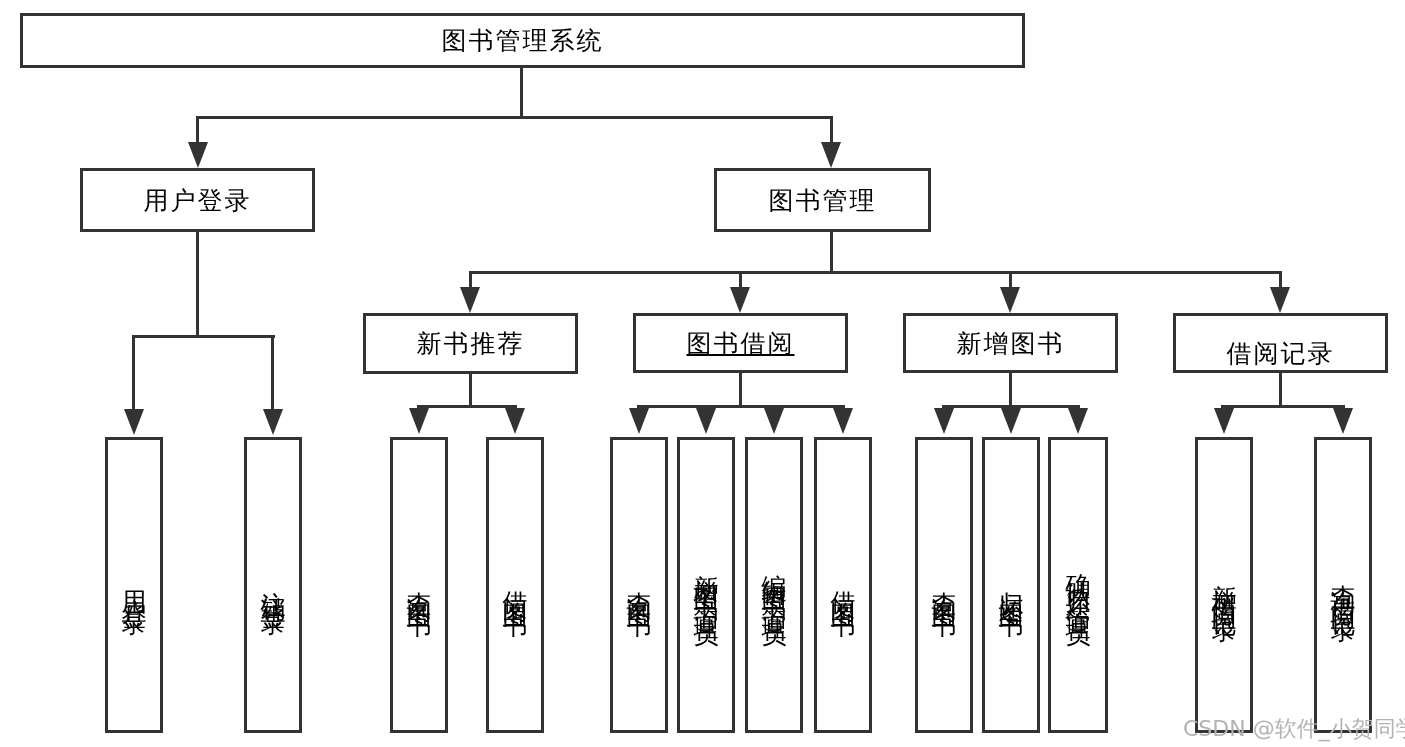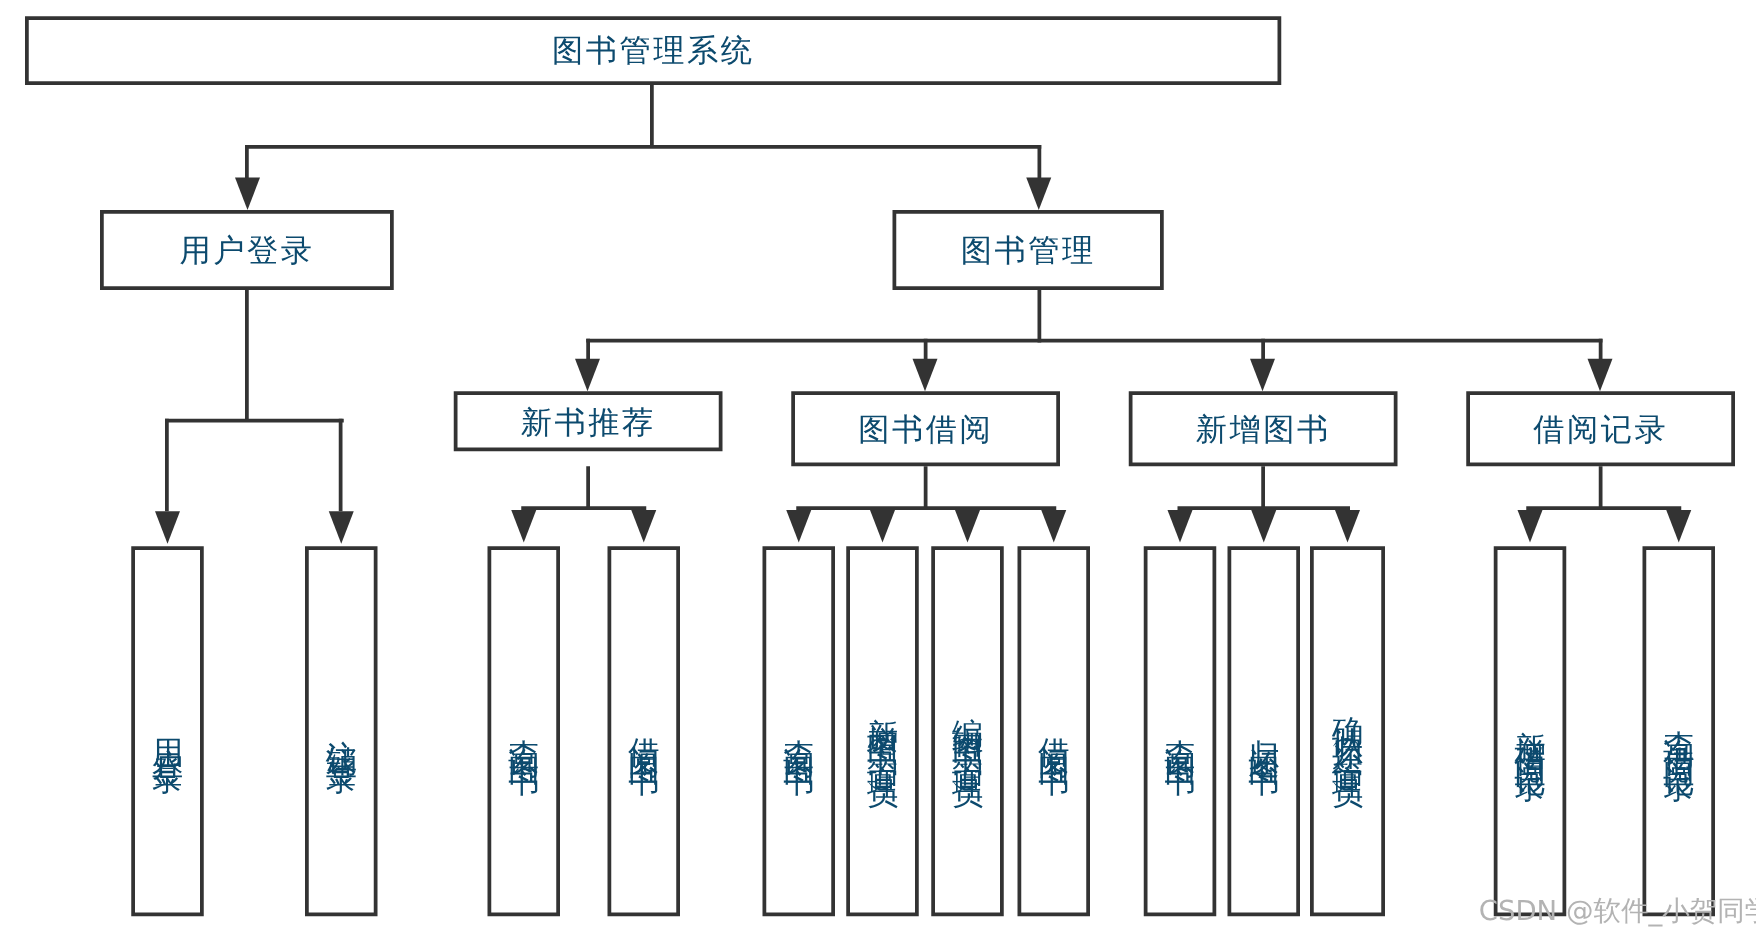--- a/index.html
+++ b/index.html
@@ -16,21 +16,21 @@
     overflow: hidden;
   }
   .box {
     position: absolute;
     box-sizing: border-box;
     border: 3px solid #333333;
     background: #ffffff;
     display: flex;
     align-items: center;
     justify-content: center;
-    color: #0c4a6e;
+    color: #000000;
     font-size: 25px;
     letter-spacing: 2px;
     text-align: center;
   }
   .box .vtext {
     writing-mode: vertical-rl;
     text-orientation: mixed;
     letter-spacing: 7px;
     font-size: 25px;
     line-height: 1;
@@ -93,30 +93,30 @@
   <div class="hl" style="left:469px; top:271px; width:813px;"></div>
   <div class="vl" style="left:469px; top:271px; height:18px;"></div>
   <div class="arrow" style="left:460px; top:287px;"></div>
   <div class="vl" style="left:739px; top:271px; height:18px;"></div>
   <div class="arrow" style="left:730px; top:287px;"></div>
   <div class="vl" style="left:1009px; top:271px; height:18px;"></div>
   <div class="arrow" style="left:1000px; top:287px;"></div>
   <div class="vl" style="left:1279px; top:271px; height:18px;"></div>
   <div class="arrow" style="left:1270px; top:287px;"></div>
 
-  <div class="box" style="left:363px; top:313px; width:215px; height:48px;">
+  <div class="box" style="left:363px; top:313px; width:215px; height:61px;">
     <span>新书推荐</span>
   </div>
-  <div class="box" style="left:633px; top:313px; width:215px; height:60px;">
+  <div class="box" style="left:633px; top:313px; width:215px; height:60px;text-decoration:underline;">
     <span>图书借阅</span>
   </div>
   <div class="box" style="left:903px; top:313px; width:215px; height:60px;">
     <span>新增图书</span>
   </div>
-  <div class="box" style="left:1173px; top:313px; width:215px; height:60px;">
+  <div class="box" style="left:1173px; top:313px; width:215px; height:60px;align-items:flex-end;">
     <span>借阅记录</span>
   </div>
 
   <div class="vl" style="left:469px; top:373px; height:34px;"></div>
   <div class="hl" style="left:417px; top:405px; width:100px;"></div>
   <div class="arrow" style="left:409px; top:408px;"></div>
   <div class="arrow" style="left:505px; top:408px;"></div>
 
   <div class="vl" style="left:739px; top:373px; height:34px;"></div>
   <div class="hl" style="left:637px; top:405px; width:208px;"></div>

